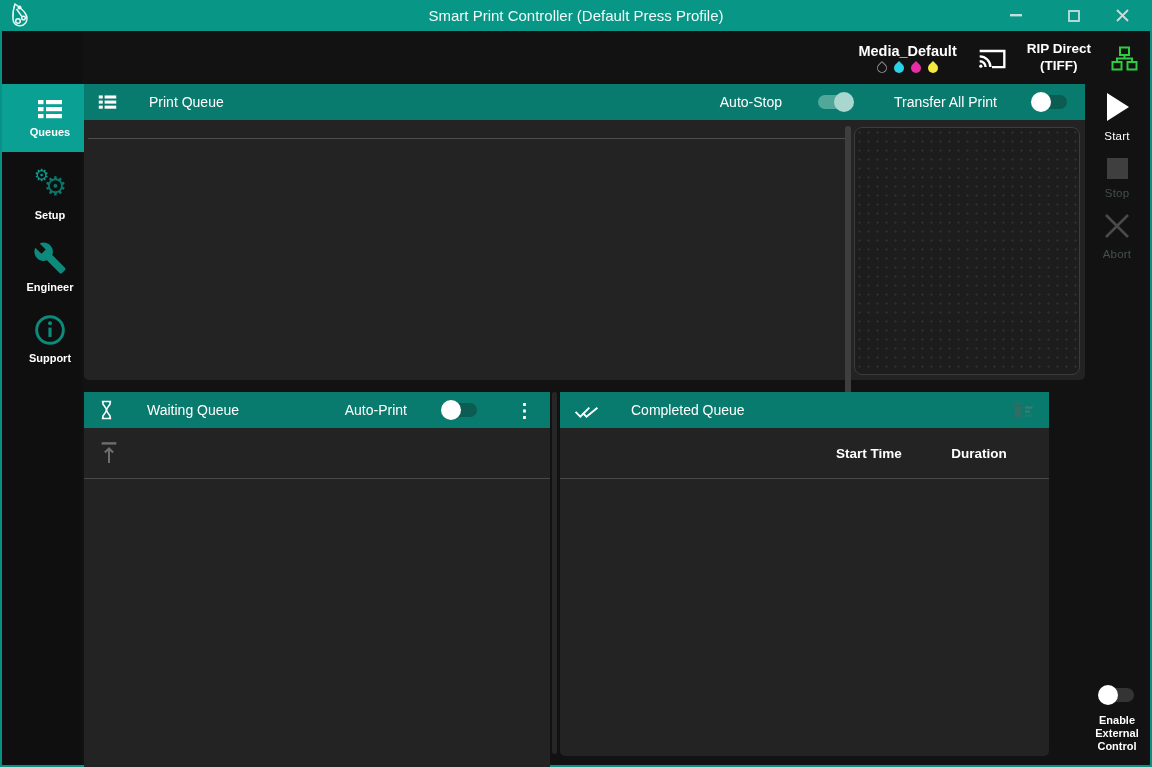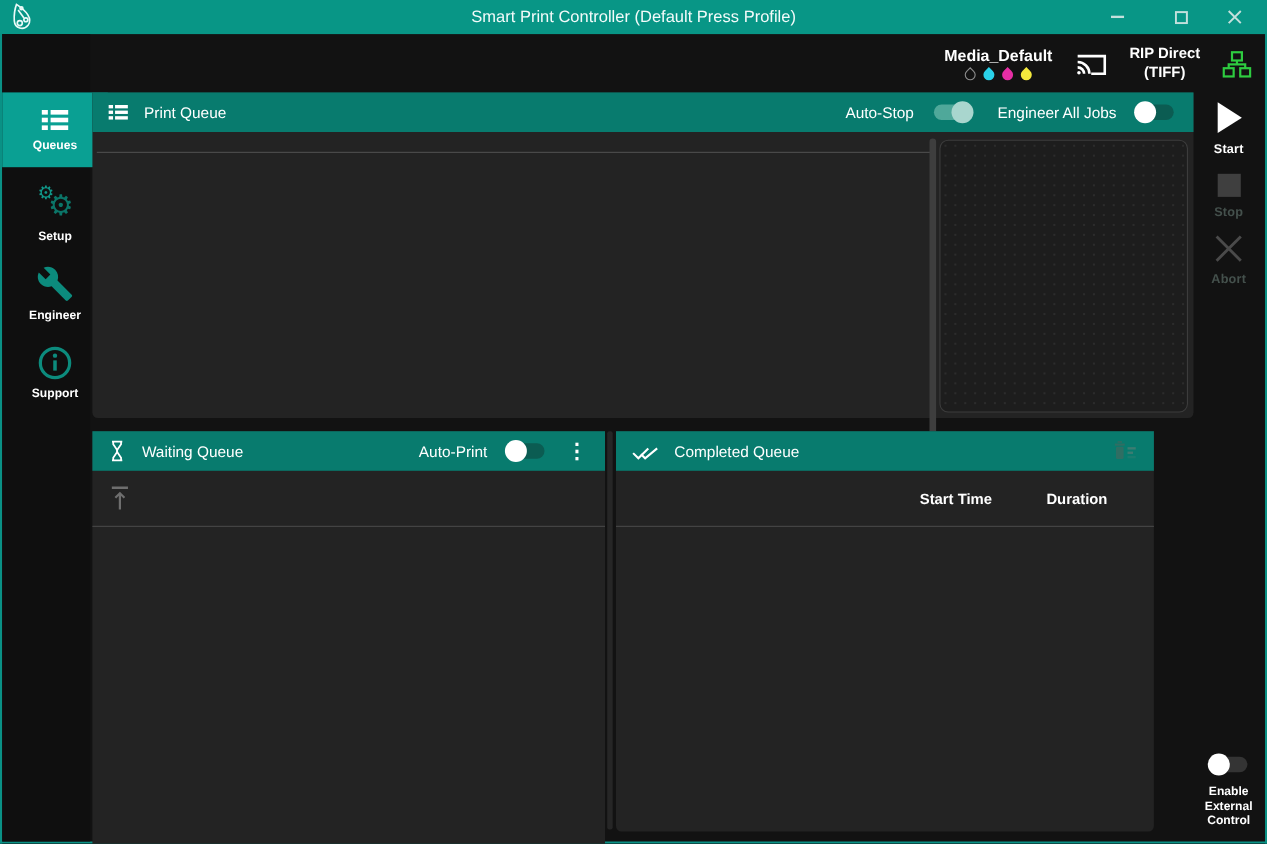--- a/index.html
+++ b/index.html
@@ -31,21 +31,21 @@
               align-items:center; justify-content:center; gap:6px; cursor:pointer; }
   .nav-item .nav-label { color:#fff; font-size:11px; font-weight:bold; }
   .nav-active { background:#0aa093; }
   .gears { position:relative; width:36px; height:34px; }
   .gear-sm { position:absolute; left:2px; top:-4px; font-size:17px; color:#10988a; }
   .gear-lg { position:absolute; right:1px; top:2px; font-size:26px; color:#0b7568; }
 
   
   .panel { position:absolute; background:#232323; border-radius:0 0 5px 5px; }
   .panel-header { position:absolute; left:0; top:0; right:0; height:36px; background:#087b6e;
-                  display:flex; align-items:center; padding:12px 14px; gap:14px; }
+                  display:flex; align-items:center; padding:12px 14px; gap:32px; }
   .panel-title { color:#fff; font-size:14px; }
   .spacer { flex:1; }
   .toggle-label { color:#fff; font-size:14px; }
 
   
   .toggle { position:relative; width:34px; height:14px; border-radius:7px; margin:0 4px; cursor:pointer; }
   .toggle .knob { position:absolute; top:-3px; width:20px; height:20px; border-radius:50%; }
   .toggle-on { background:#4fa89a; } .toggle-on .knob { right:-2px; background:#a9d6ce; }
   .toggle-off-teal { background:#0b5c52; } .toggle-off-teal .knob { left:-2px; background:#fff; }
   .toggle-off-dark { background:#343434; } .toggle-off-dark .knob { left:-2px; background:#fff; }
@@ -63,21 +63,21 @@
   .cq-cols { position:absolute; left:0; top:36px; right:0; height:50px; display:flex; align-items:center;
              justify-content:flex-end; padding-right:32px; gap:34px; }
   .cq-col { color:#fff; font-size:13.5px; font-weight:bold; text-align:center; min-width:76px; }
   .cq-divider { position:absolute; left:0; top:86px; right:0; height:1px; background:#484848; }
 
   .mid-scroll { position:absolute; left:550px; top:392px; width:5px; height:362px; background:#262626; border-radius:2px; }
 
   
   .rail { position:absolute; right:0; top:84px; width:66px; bottom:0; }
   .rail-btn { position:absolute; left:0; width:66px; display:flex; flex-direction:column; align-items:center; gap:8px; }
-  .rail-label { font-size:11.5px; font-weight:bold; letter-spacing:.2px; }
+  .rail-label { font-size:11.5px; font-weight:normal; letter-spacing:.2px; }
   .enabled .rail-label { color:#fff; } .disabled .rail-label { color:#44504c; }
   .enabled { cursor:pointer; }
   .stop-square { width:21px; height:21px; background:#3f3f3f; }
   .ext-ctl { position:absolute; left:0; width:66px; bottom:12px; display:flex; flex-direction:column; align-items:center; }
   .ext-lines { margin-top:12px; color:#fff; font-size:11px; font-weight:bold; line-height:1.18; text-align:center; }
 
   .kebab { color:#fff; font-size:19px; font-weight:bold; letter-spacing:0; cursor:pointer; line-height:1; padding:0 2px; }
   svg { display:block; }
 </style>
 </head>
@@ -197,21 +197,21 @@
           <rect x="1" y="16" width="5.5" height="4.2"></rect>
             <rect x="9" y="16" width="16" height="4.2"></rect>
         </svg>
       </span>
       <span class="panel-title">Print Queue</span>
       <span class="spacer"></span>
       <span class="toggle-label">Auto-Stop</span>
       <span class="toggle toggle-on">
           <span class="knob"></span>
         </span>
-      <span class="toggle-label" style="margin-left:6px">Engineer All Jobs</span>
+      <span class="toggle-label" style="margin-left:6px">Transfer All Print</span>
       <span class="toggle toggle-off-teal">
           <span class="knob"></span>
         </span>
     </div>
     <div class="pq-divider"></div>
     <div class="pq-scroll"></div>
     <div class="preview"></div>
   </div>
 
   <div class="panel" style="left:82px; top:392px; width:466px; height:452px;">

